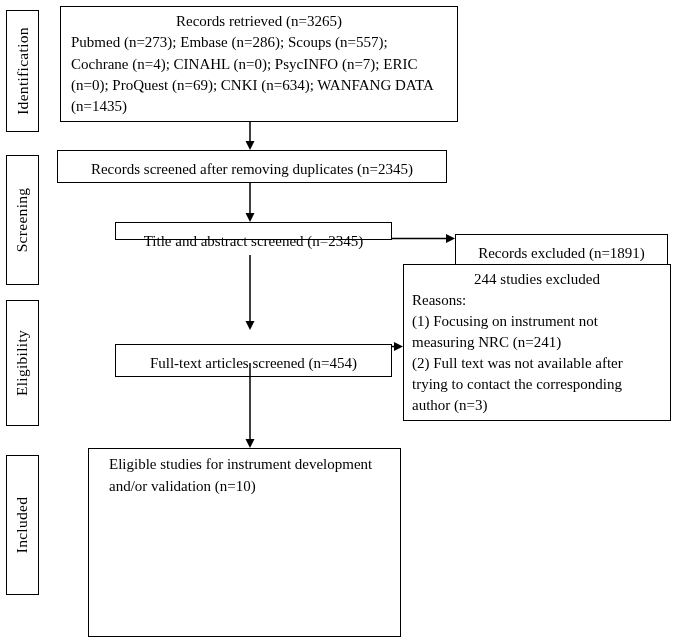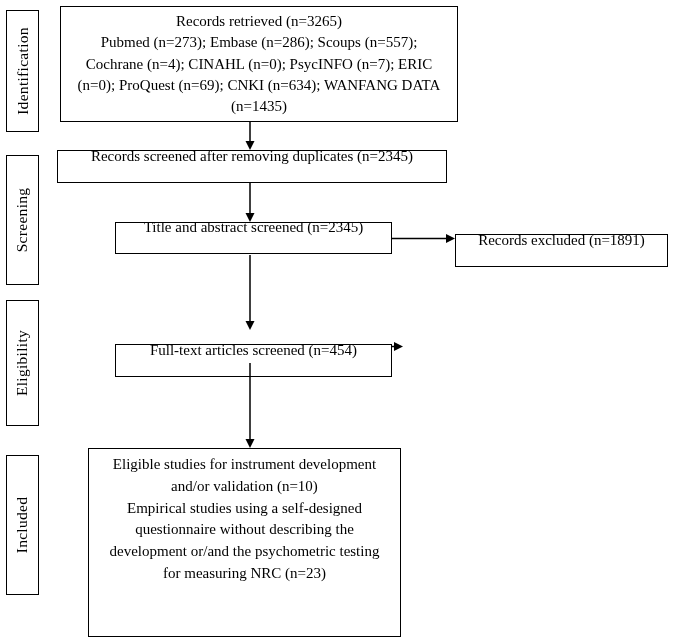--- a/index.html
+++ b/index.html
@@ -28,26 +28,26 @@
     justify-content: center;
   }
   .stage .vlabel {
     transform: rotate(-90deg);
     white-space: nowrap;
     font-size: 15.5px;
     letter-spacing: 0.3px;
   }
   .center-text {
     display: flex;
-    align-items: flex-end;
+    align-items: flex-start;
     justify-content: center;
     text-align: center;
-    padding: 15px 6px;
+    padding: 8px 6px;
   }
-  .para { text-align: center; }
+  .para { text-align: left; }
   .title-line { text-align: center; }
   .arrows { position: absolute; left: 0; top: 0; pointer-events: none; }
   .arrows line { stroke: #000; stroke-width: 1.5; }
   .arrows polygon { fill: #000; stroke: none; }
 </style>
 </head>
 <body>
 
 <div class="canvas">
 
@@ -81,24 +81,29 @@
   </div>
 
   <div class="box center-text" style="left:455px; top:234px; width:213px; height:33px;">
     <span>Records excluded (n=1891)</span>
   </div>
 
   <div class="box center-text" style="left:115px; top:344px; width:277px; height:33px;">
     <span>Full-text articles screened (n=454)</span>
   </div>
 
+  <div class="box" style="left:403px; top:264px; width:268px; height:157px; padding:4px 8px; line-height:1.4;">
+    <div class="title-line">244 studies excluded</div>
+    <div class="para">Reasons:</div>
+    <div class="para">(1) Focusing on instrument not measuring NRC (n=241)</div>
+    <div class="para">(2) Full text was not available after trying to contact the corresponding author (n=3)</div>
+  </div>
 
   <div class="box" style="left:88px; top:448px; width:313px; height:189px; padding:5px 20px; line-height:1.45;">
     <div class="para">Eligible studies for instrument development and/or validation (n=10)</div>
-    <div class="para">Empirical studies using a self-designed questionnaire without describing the development or/and the psychometric testing for measuring NRC (n=23)</div>
   </div>
 
   <svg class="arrows" width="685" height="639">
     <g>
       <line x1="250" y1="122" x2="250" y2="142"></line>
       <polygon points="250,150 245.5,141 254.5,141"></polygon>
     </g>
     <g>
       <line x1="250" y1="183" x2="250" y2="214"></line>
       <polygon points="250,222 245.5,213 254.5,213"></polygon>

